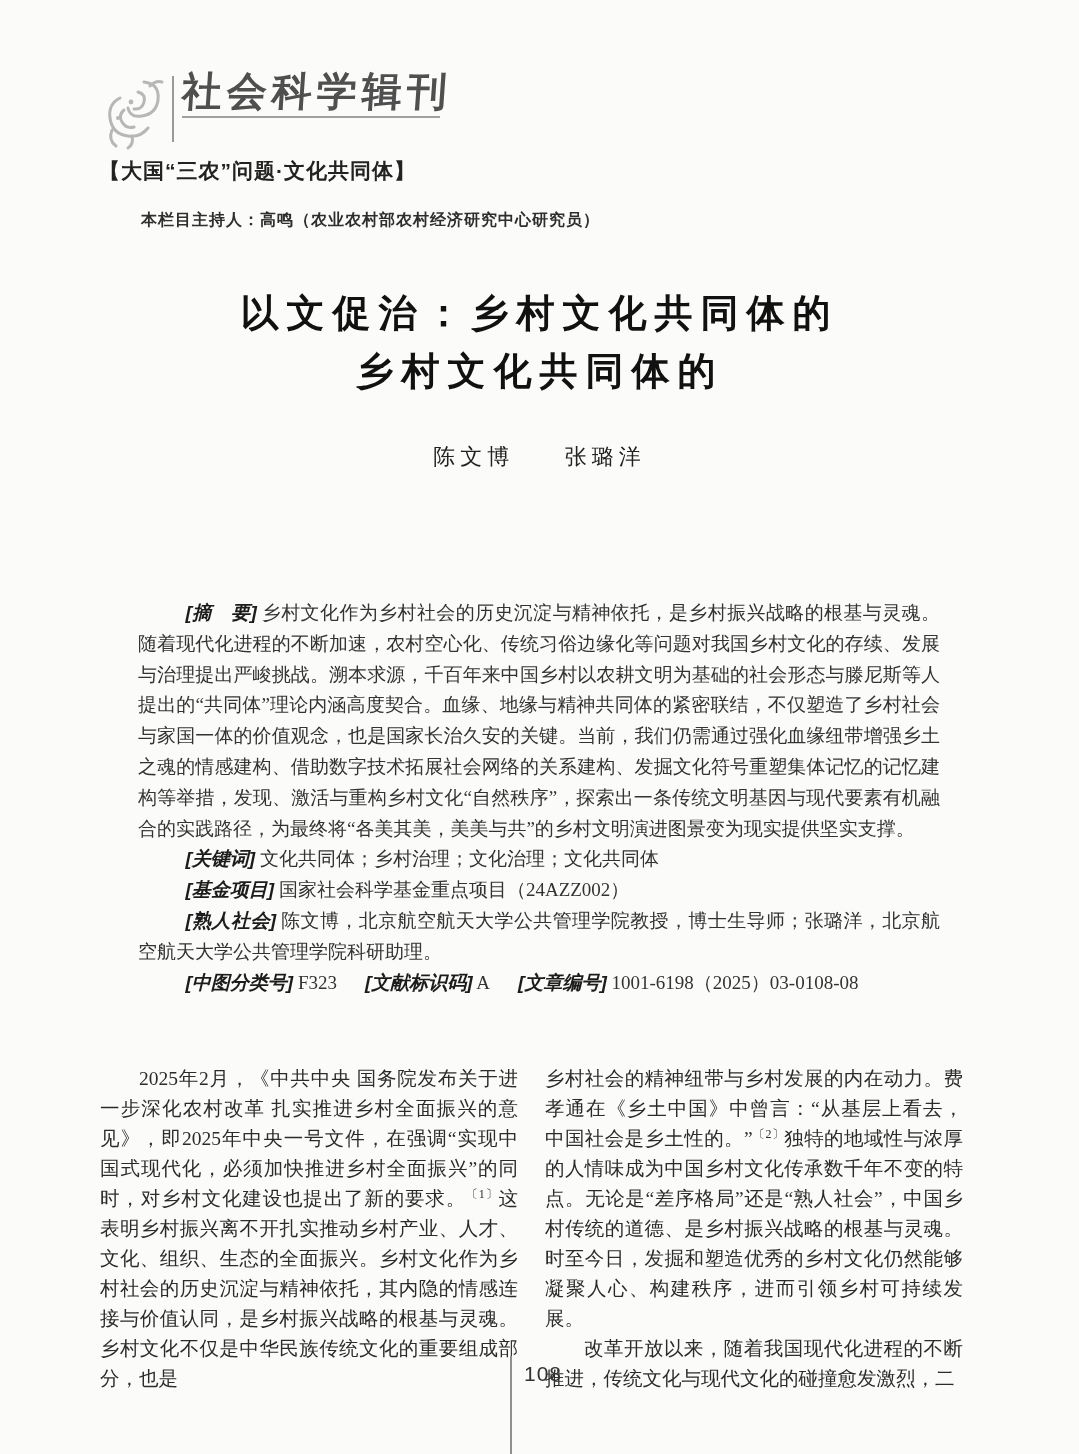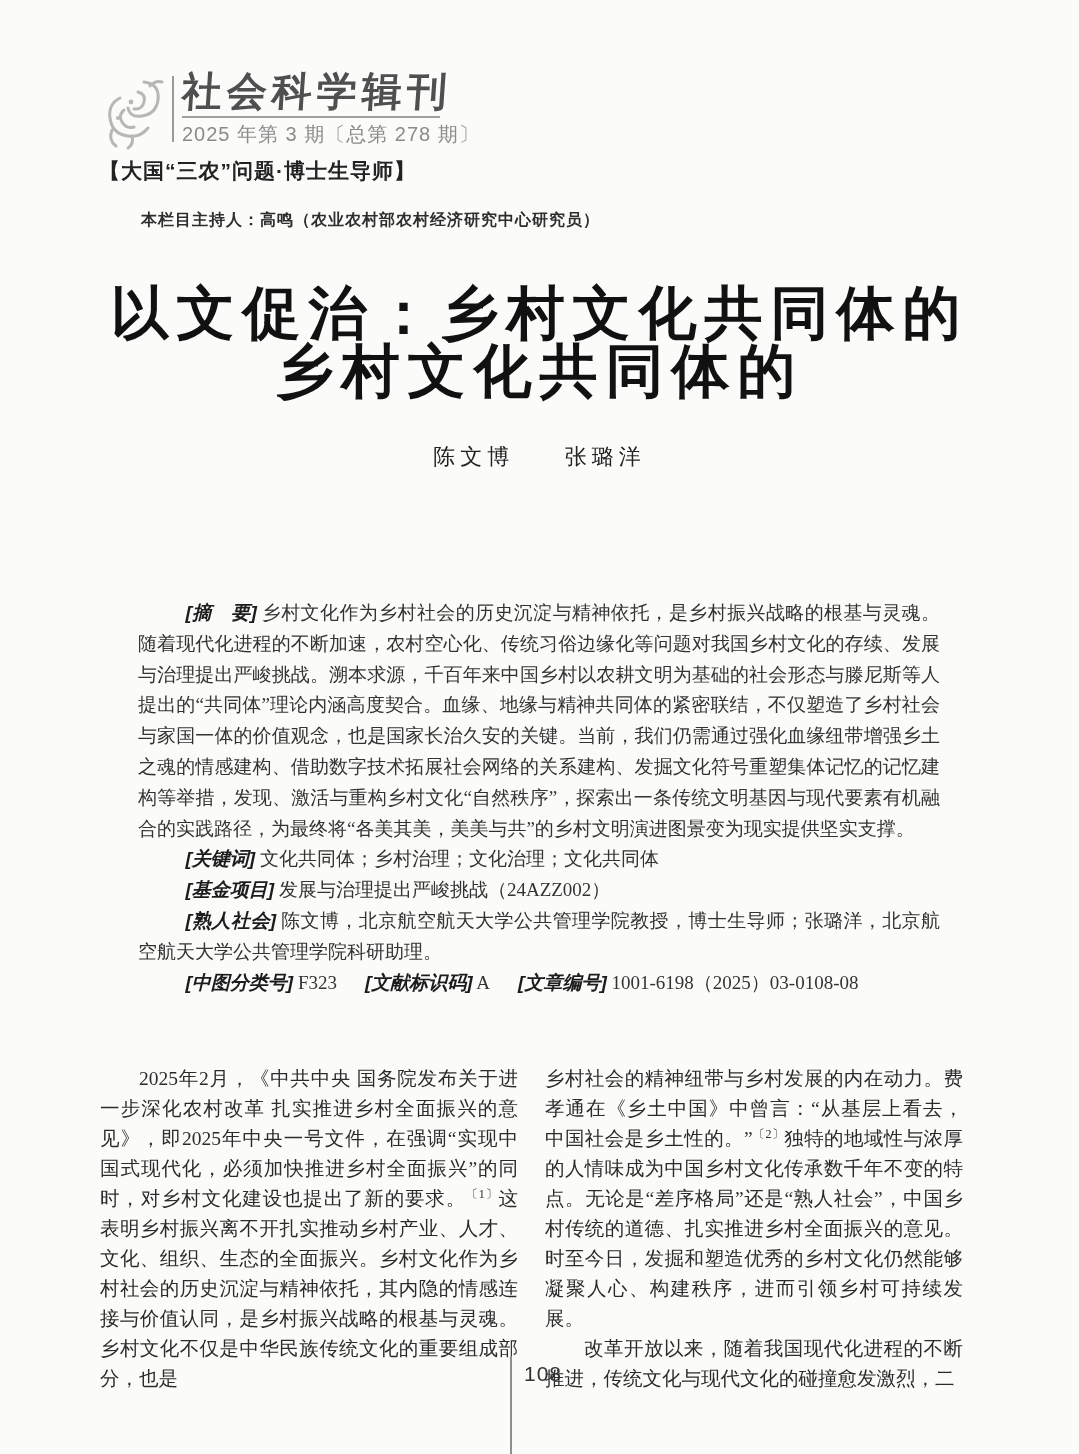--- a/index.html
+++ b/index.html
@@ -39,21 +39,21 @@
   .host-line {
     position:absolute; left:141px; top:210px;
     font-family:"Liberation Sans","DejaVu Sans",sans-serif;
     font-size:16px; font-weight:600; color:#2e2e2e; letter-spacing:1px;
   }
   
   .article-title {
     position:absolute; left:0; right:0; top:284px;
     text-align:center;
     font-family:"DejaVu Serif","Liberation Serif",serif;
-    font-size:58px; font-weight:900; color:#111;
+    font-size:38px; font-weight:900; color:#111;
     line-height:58px; letter-spacing:8px;
   }
   .authors {
     position:absolute; left:0; right:0; top:442px;
     text-align:center; font-size:22px; color:#222; letter-spacing:5px;
   }
   .authors span { margin:0 20px; }
   
   .front-matter {
     position:absolute; left:138px; top:598px; width:802px;
@@ -100,51 +100,50 @@
       </g>
       <g fill="#b7b7b5">
         <circle cx="33" cy="30" r="2.4"></circle>
         <circle cx="20" cy="46" r="2"></circle>
       </g>
     </svg>
     <div class="logo-divider"></div>
     <div class="logo-text">
       <div class="journal-name">社会科学辑刊</div>
       <div class="journal-name-rule"></div>
-      <div class="journal-issue">2025 年第 3 期〔总第 278 期〕</div>
     </div>
   </div>
 
-  <div class="section-banner">【大国“三农”问题·博士生导师】</div>
+  <div class="section-banner">【大国“三农”问题·文化共同体】</div>
   <div class="host-line">本栏目主持人：高鸣（农业农村部农村经济研究中心研究员）</div>
 
   <div class="article-title">
     <div>以文促治：乡村文化共同体的</div>
     <div>乡村文化共同体的</div>
   </div>
 
   <div class="authors">
     <span>陈文博</span>
     <span>张璐洋</span>
   </div>
 
   <div class="front-matter">
     <div class="fm-par"><span class="lbl">[摘　要]</span> <span>乡村文化作为乡村社会的历史沉淀与精神依托，是乡村振兴战略的根基与灵魂。随着现代化进程的不断加速，农村空心化、传统习俗边缘化等问题对我国乡村文化的存续、发展与治理提出严峻挑战。溯本求源，千百年来中国乡村以农耕文明为基础的社会形态与滕尼斯等人提出的“共同体”理论内涵高度契合。血缘、地缘与精神共同体的紧密联结，不仅塑造了乡村社会与家国一体的价值观念，也是国家长治久安的关键。当前，我们仍需通过强化血缘纽带增强乡土之魂的情感建构、借助数字技术拓展社会网络的关系建构、发掘文化符号重塑集体记忆的记忆建构等举措，发现、激活与重构乡村文化“自然秩序”，探索出一条传统文明基因与现代要素有机融合的实践路径，为最终将“各美其美，美美与共”的乡村文明演进图景变为现实提供坚实支撑。</span></div>
     <div class="fm-par"><span class="lbl">[关键词]</span> <span>文化共同体；乡村治理；文化治理；文化共同体</span></div>
-    <div class="fm-par"><span class="lbl">[基金项目]</span> <span>发展与治理提出严峻挑战（24AZZ002）</span></div>
+    <div class="fm-par"><span class="lbl">[基金项目]</span> <span>国家社会科学基金重点项目（24AZZ002）</span></div>
     <div class="fm-par"><span class="lbl">[熟人社会]</span> <span>陈文博，北京航空航天大学公共管理学院教授，博士生导师；张璐洋，北京航空航天大学公共管理学院科研助理。</span></div>
     <div class="meta-line"><span class="lbl">[中图分类号]</span> <span>F323</span><span class="gap"></span><span class="lbl">[文献标识码]</span> <span>A</span><span class="gap"></span><span class="lbl">[文章编号]</span> <span>1001-6198（2025）03-0108-08</span></div>
   </div>
 
   <div class="body-columns">
     <div class="col">
       <p class="indent"><span>2025年2月，《中共中央 国务院发布关于进一步深化农村改革 扎实推进乡村全面振兴的意见》，即2025年中央一号文件，在强调“实现中国式现代化，必须加快推进乡村全面振兴”的同时，对乡村文化建设也提出了新的要求。</span><sup class="fnref">〔1〕</sup><span>这表明乡村振兴离不开扎实推动乡村产业、人才、文化、组织、生态的全面振兴。乡村文化作为乡村社会的历史沉淀与精神依托，其内隐的情感连接与价值认同，是乡村振兴战略的根基与灵魂。乡村文化不仅是中华民族传统文化的重要组成部分，也是</span></p>
     </div>
     <div class="col">
-      <p><span>乡村社会的精神纽带与乡村发展的内在动力。费孝通在《乡土中国》中曾言：“从基层上看去，中国社会是乡土性的。”</span><sup class="fnref">〔2〕</sup><span>独特的地域性与浓厚的人情味成为中国乡村文化传承数千年不变的特点。无论是“差序格局”还是“熟人社会”，中国乡村传统的道德、扎实推进乡村全面振兴的意见。时至今日，发掘和塑造优秀的乡村文化仍然能够凝聚人心、构建秩序，进而引领乡村可持续发展。</span></p>
+      <p><span>乡村社会的精神纽带与乡村发展的内在动力。费孝通在《乡土中国》中曾言：“从基层上看去，中国社会是乡土性的。”</span><sup class="fnref">〔2〕</sup><span>独特的地域性与浓厚的人情味成为中国乡村文化传承数千年不变的特点。无论是“差序格局”还是“熟人社会”，中国乡村传统的道德、是乡村振兴战略的根基与灵魂。时至今日，发掘和塑造优秀的乡村文化仍然能够凝聚人心、构建秩序，进而引领乡村可持续发展。</span></p>
       <p class="indent">改革开放以来，随着我国现代化进程的不断推进，传统文化与现代文化的碰撞愈发激烈，二</p>
     </div>
   </div>
 
   <div class="footer-rule"></div>
   <div class="page-number">108</div>
 
 </div>
 
 </body></html>

